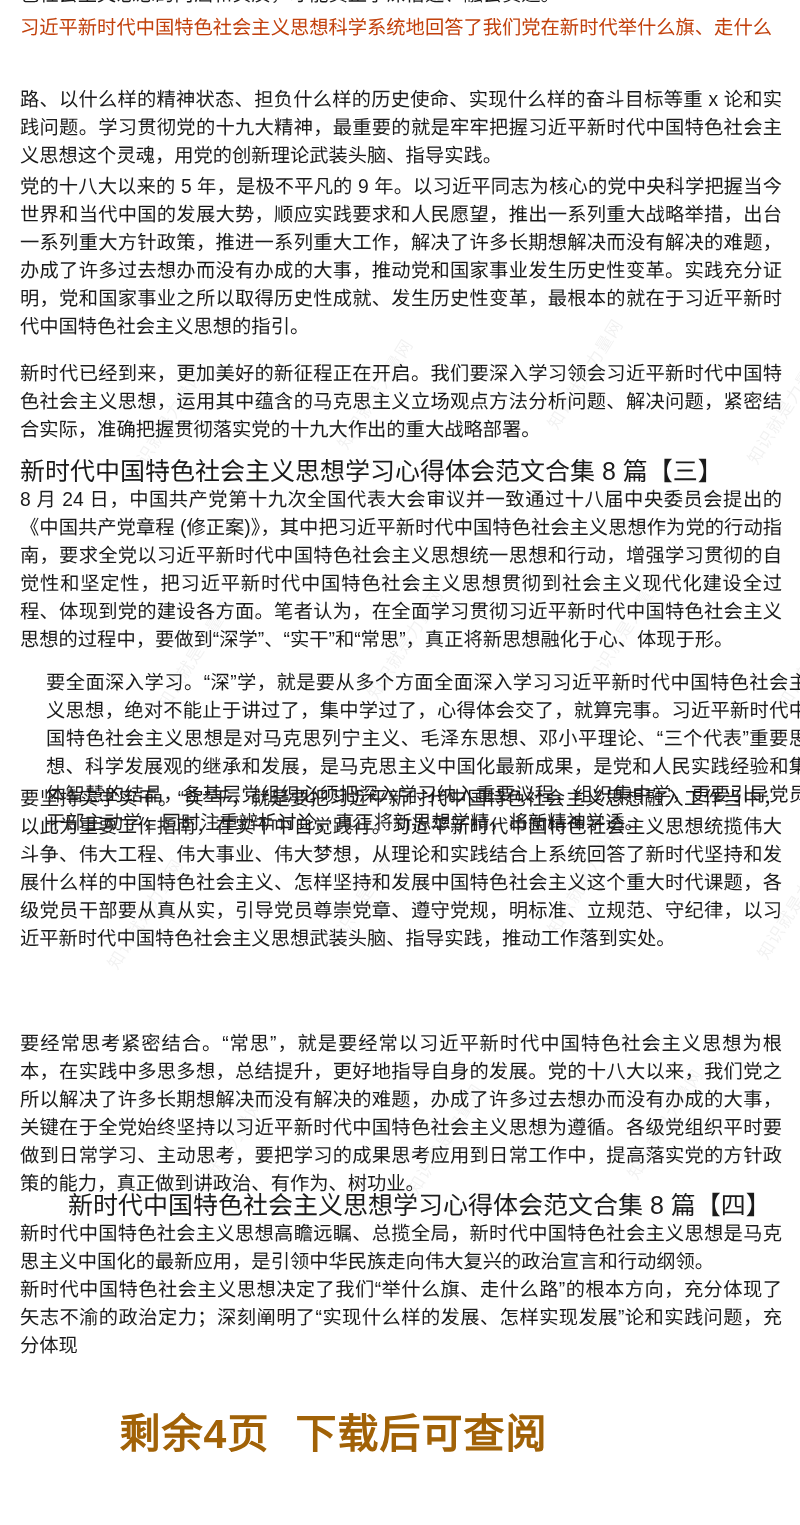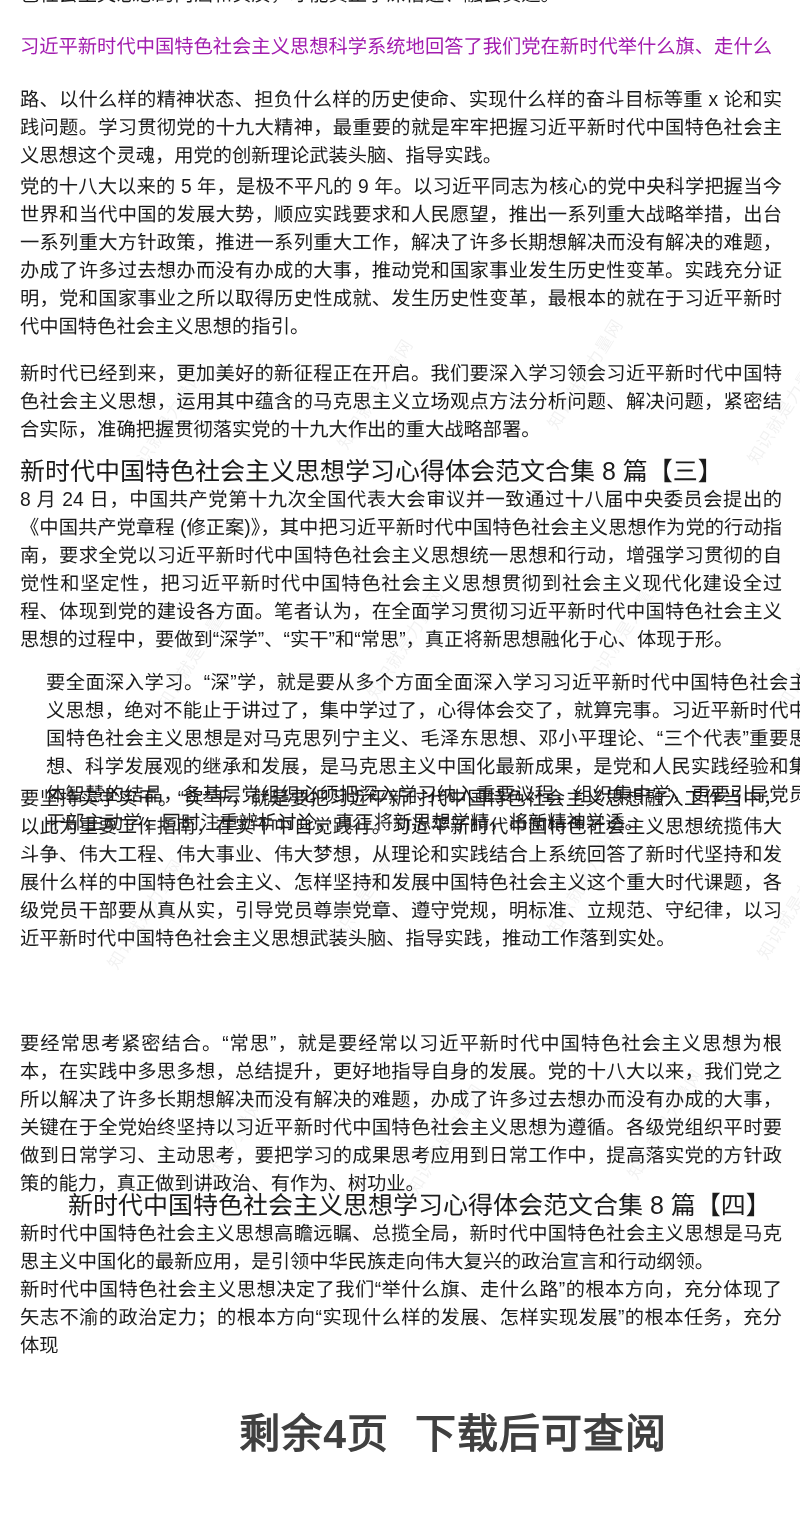--- a/index.html
+++ b/index.html
@@ -64,24 +64,23 @@
     word-break: break-all;
     color: #1b1b1b;
   }
 
   .clipped-line {
     position: absolute;
     left: 20px;
     width: 762px;
     font-size: 19.3px;
     line-height: 28.1px;
-    color: #a21caf;
+    color: #c2410c;
     overflow: hidden;
     white-space: nowrap;
-    margin-top: 19px;
   }
 
   
   #top-cut-wrap {
     position: absolute;
     left: 0;
     top: 0;
     width: 800px;
     height: 9px;
     overflow: hidden;
@@ -107,24 +106,24 @@
     color: #1b1b1b;
     white-space: nowrap;
   }
 
   
   #footer-notice {
     position: absolute;
     left: 0;
     top: 1400px;
     width: 667px;
-    text-align: right;
+    text-align: center;
     font-size: 41px;
     font-weight: bold;
-    color: #404040;
+    color: #a16207;
     letter-spacing: 1px;
     z-index: 3;
     font-family: "Liberation Sans", "DejaVu Sans", sans-serif;
   }
   #footer-notice .gap {
     display: inline-block;
     width: 26px;
   }
 </style>
 </head>
@@ -171,21 +170,21 @@
     <div class="txt-block" style="top:669px;margin-left:26px;">要全面深入学习。“深”学，就是要从多个方面全面深入学习习近平新时代中国特色社会主义思想，绝对不能止于讲过了，集中学过了，心得体会交了，就算完事。习近平新时代中国特色社会主义思想是对马克思列宁主义、毛泽东思想、邓小平理论、“三个代表”重要思想、科学发展观的继承和发展，是马克思主义中国化最新成果，是党和人民实践经验和集体智慧的结晶，各基层党组织必须把深入学习纳入重要议程，组织集中学，更要引导党员干部主动学，同时注重辨析讨论，真正将新思想学精，将新精神学透。</div>
 
     <div class="txt-block" style="top:785px;">要坚持实学实干。“实”干，就是要把习近平新时代中国特色社会主义思想融入工作当中，以此为重要工作指南，在实干中自觉践行。习近平新时代中国特色社会主义思想统揽伟大斗争、伟大工程、伟大事业、伟大梦想，从理论和实践结合上系统回答了新时代坚持和发展什么样的中国特色社会主义、怎样坚持和发展中国特色社会主义这个重大时代课题，各级党员干部要从真从实，引导党员尊崇党章、遵守党规，明标准、立规范、守纪律，以习近平新时代中国特色社会主义思想武装头脑、指导实践，推动工作落到实处。</div>
 
     <div class="txt-block" style="top:1030px;">要经常思考紧密结合。“常思”，就是要经常以习近平新时代中国特色社会主义思想为根本，在实践中多思多想，总结提升，更好地指导自身的发展。党的十八大以来，我们党之所以解决了许多长期想解决而没有解决的难题，办成了许多过去想办而没有办成的大事，关键在于全党始终坚持以习近平新时代中国特色社会主义思想为遵循。各级党组织平时要做到日常学习、主动思考，要把学习的成果思考应用到日常工作中，提高落实党的方针政策的能力，真正做到讲政治、有作为、树功业。</div>
 
     <div class="heading-line" style="top:1191px;margin-left:48px;">新时代中国特色社会主义思想学习心得体会范文合集 8 篇【四】</div>
 
     <div class="txt-block" style="top:1220px;">新时代中国特色社会主义思想高瞻远瞩、总揽全局，新时代中国特色社会主义思想是马克思主义中国化的最新应用，是引领中华民族走向伟大复兴的政治宣言和行动纲领。</div>
 
-    <div class="txt-block" style="top:1276px;">新时代中国特色社会主义思想决定了我们“举什么旗、走什么路”的根本方向，充分体现了矢志不渝的政治定力；的根本方向“实现什么样的发展、怎样实现发展”的根本任务，充分体现</div>
+    <div class="txt-block" style="top:1276px;">新时代中国特色社会主义思想决定了我们“举什么旗、走什么路”的根本方向，充分体现了矢志不渝的政治定力；深刻阐明了“实现什么样的发展、怎样实现发展”论和实践问题，充分体现</div>
 
   </div>
 
   <div id="footer-notice">
     <span>剩余4页</span><span class="gap"></span><span>下载后可查阅</span>
   </div>
 
 </div>
 
 </body></html>

